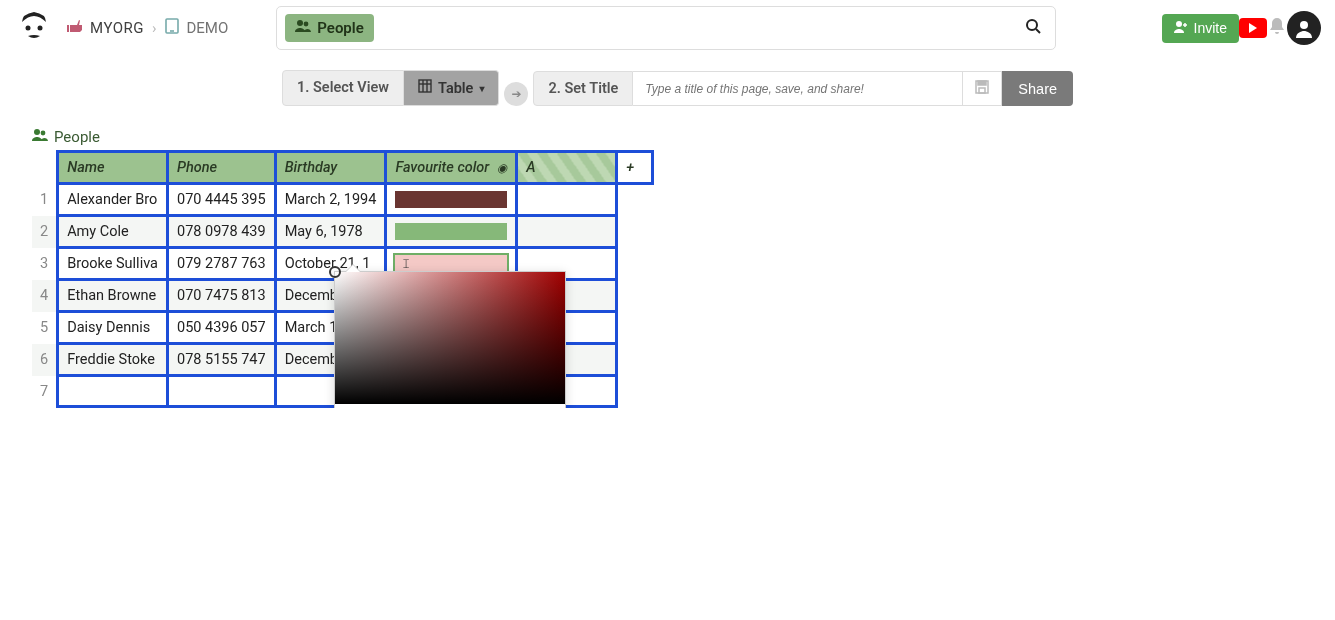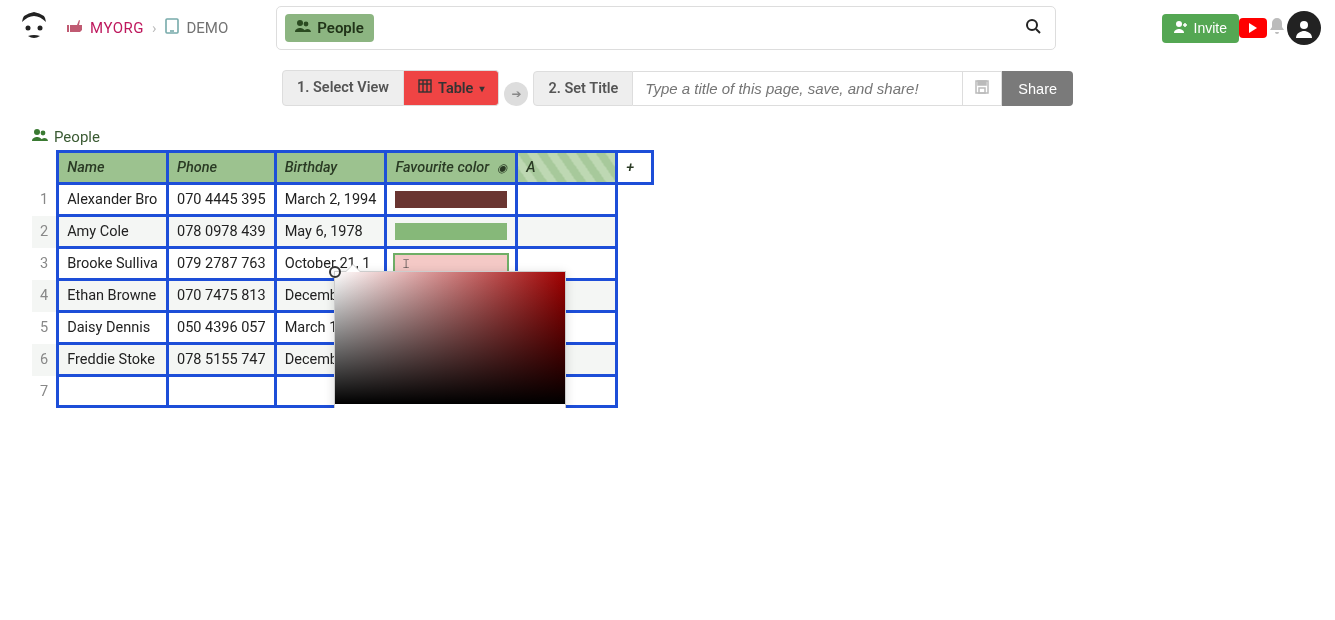--- a/index.html
+++ b/index.html
@@ -23,21 +23,21 @@
   }
   .breadcrumb {
     display: flex;
     align-items: center;
     gap: 8px;
     color: #9aa;
     font-size: 15px;
     margin-left: 4px;
   }
   .bc-like { color:#c05a72; font-size:16px; }
-  .bc-org { color:#be185d; letter-spacing: 0.5px;}
+  .bc-org { color:#404040; letter-spacing: 0.5px;}
   .bc-chev { color:#bbb; }
   .bc-proj { color:#737373; display:flex; align-items:center; gap:6px; }
   .bc-proj-icon { color:#7aa; }
   .search-wrap {
     margin-left: 40px;
     flex: 0 0 780px;
     display:flex;
     align-items:center;
     border:1px solid #ddd;
     border-radius:5px;
@@ -91,31 +91,31 @@
   }
   .segbtn {
     border:1px solid #ddd;
     background:#eee;
     color:#555;
     font-weight:600;
     padding:8px 14px;
     font-size:14.5px;
   }
   .segbtn.first { border-radius:4px 0 0 4px; }
-  .segbtn.white { background:#ef4444; color:#333; border-left:none; border-radius:0 4px 4px 0; display:inline-flex; align-items:center; gap:6px;}
+  .segbtn.white { background:#a3a3a3; color:#333; border-left:none; border-radius:0 4px 4px 0; display:inline-flex; align-items:center; gap:6px;}
   .segbtn.white .caret { font-size:10px; }
   .circ-arrow { width:24px; height:24px; border-radius:50%; background:#ddd; color:#888; display:flex; align-items:center; justify-content:center; font-size:12px;}
   .title-input {
     border:1px solid #ddd;
     border-left:none;
     padding:8px 12px;
     width:330px;
     font-style:italic;
     color:#888;
-    font-size:15px;
+    font-size:12px;
     outline:none;
   }
   .savebtn { border:1px solid #ddd; background:#fff; color:#bbb; border-left:none; padding:8px 12px;}
   .sharebtn { background:#7a7a7a; color:#fff; border:none; padding:9px 16px; border-radius:0 4px 4px 0; font-size:14.5px;}
 
   .tablewrap {
     margin: 22px 0 0 32px;
     position:relative;
   }
   .tbl-caption {

